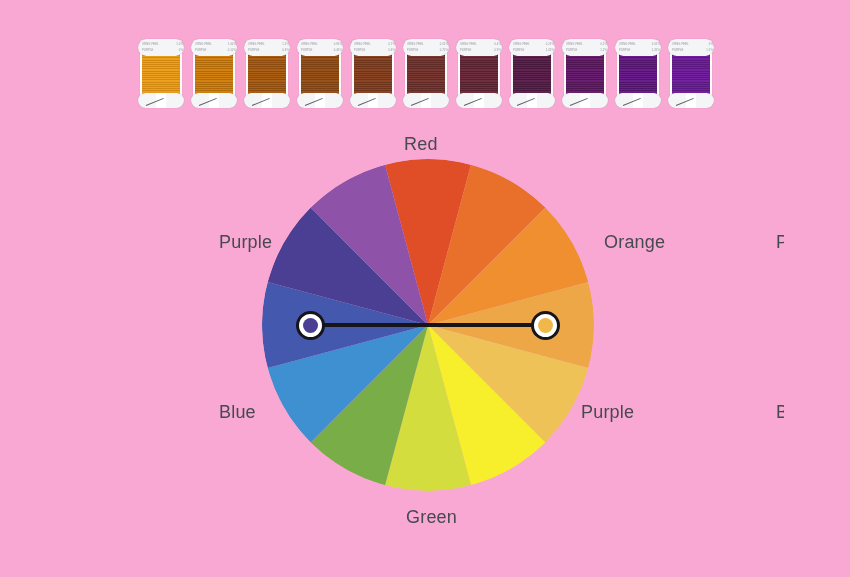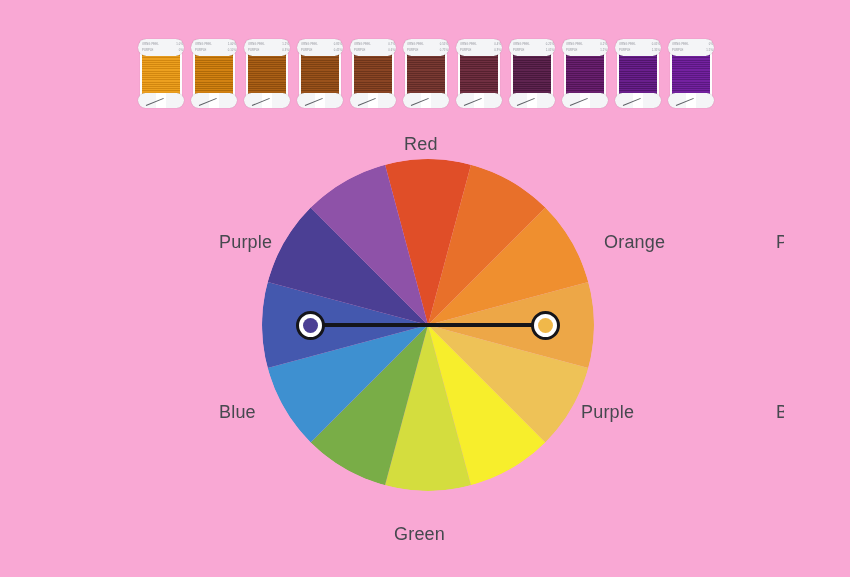--- a/index.html
+++ b/index.html
@@ -128,21 +128,21 @@
   .wheel-label{
     position:absolute;
     font-size:18px;
     color:#46494f;
     white-space:nowrap;
     letter-spacing:.2px;
   }
   #label-red{left:404px;top:134px;}
   #label-orange{left:573px;top:232px;margin-left:31px;}
   #label-yellow{left:581px;top:402px;}
-  #label-green{left:394px;top:507px;margin-top:17px;}
+  #label-green{left:406px;top:507px;}
   #label-blue{left:219px;top:402px;text-align:right;}
   #label-purple{left:219px;top:232px;}
 
   
   .edge-label{
     position:absolute;
     font-size:18px;
     color:#46494f;
     white-space:nowrap;
     overflow:hidden;

